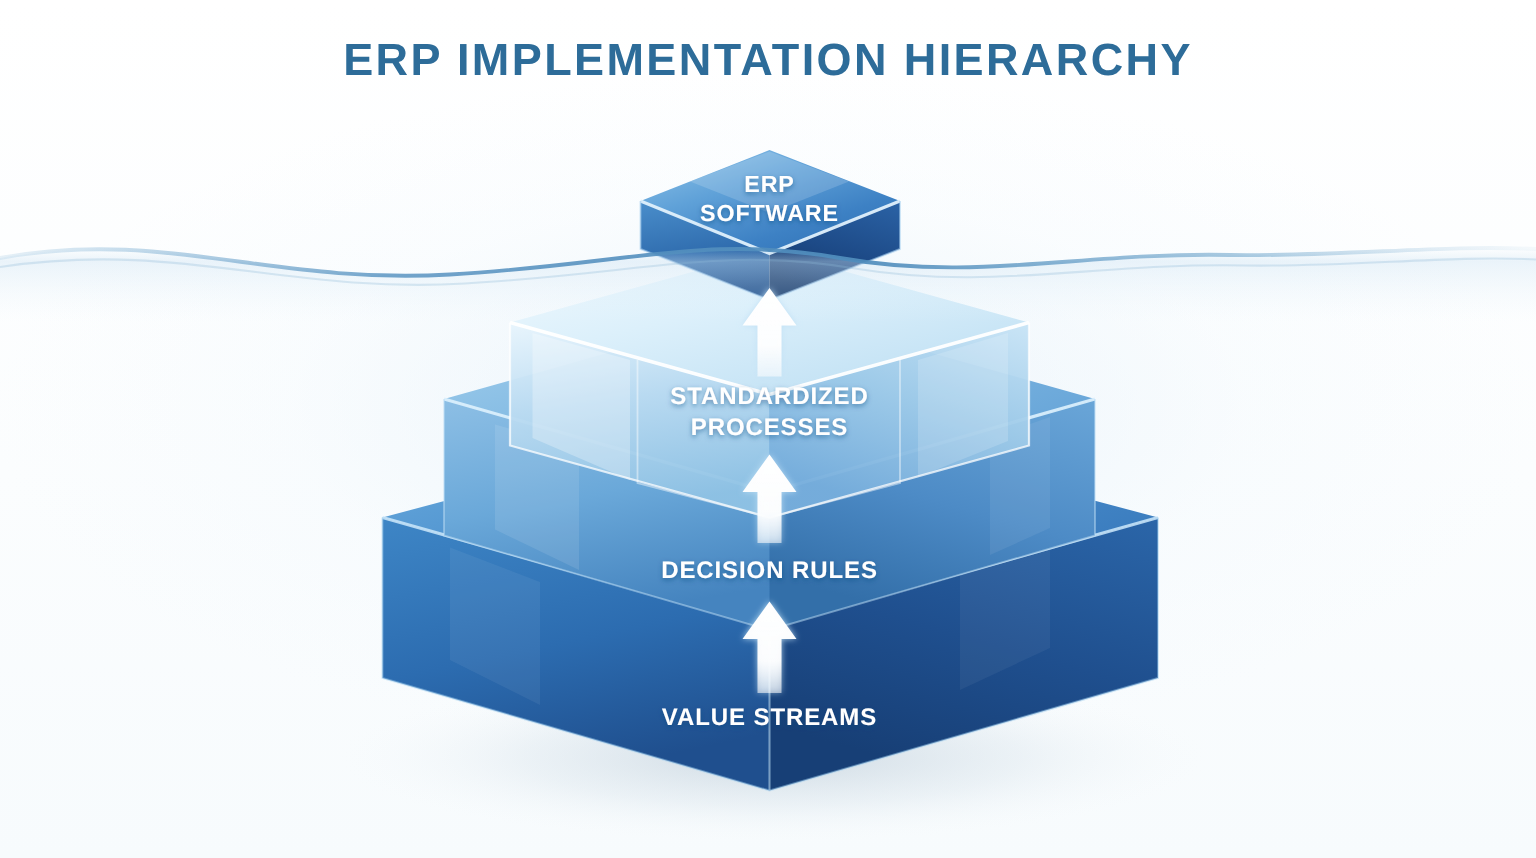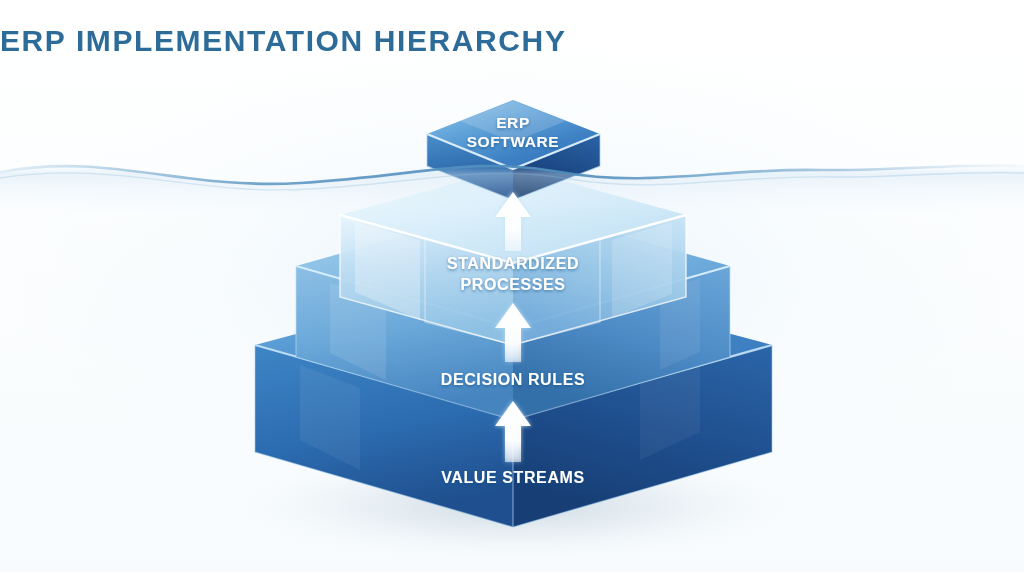--- a/index.html
+++ b/index.html
@@ -26,20 +26,21 @@
     background:
       radial-gradient(ellipse 70% 55% at 50% 48%, rgba(220,236,248,0.55) 0%, rgba(240,248,253,0.25) 45%, rgba(255,255,255,0) 72%),
       linear-gradient(180deg, #ffffff 0%, #fbfdfe 55%, #f7fbfd 100%);
     pointer-events: none;
   }
   #title {
     position: absolute;
     top: 24px;
     left: 0;
     width: 1024px;
+    text-align: center;
     font-family: "Liberation Sans", sans-serif;
     font-size: 30px;
     font-weight: bold;
     letter-spacing: 1.6px;
     color: #2d6c99;
     white-space: nowrap;
   }
   #scene {
     position: absolute;
     inset: 0;

